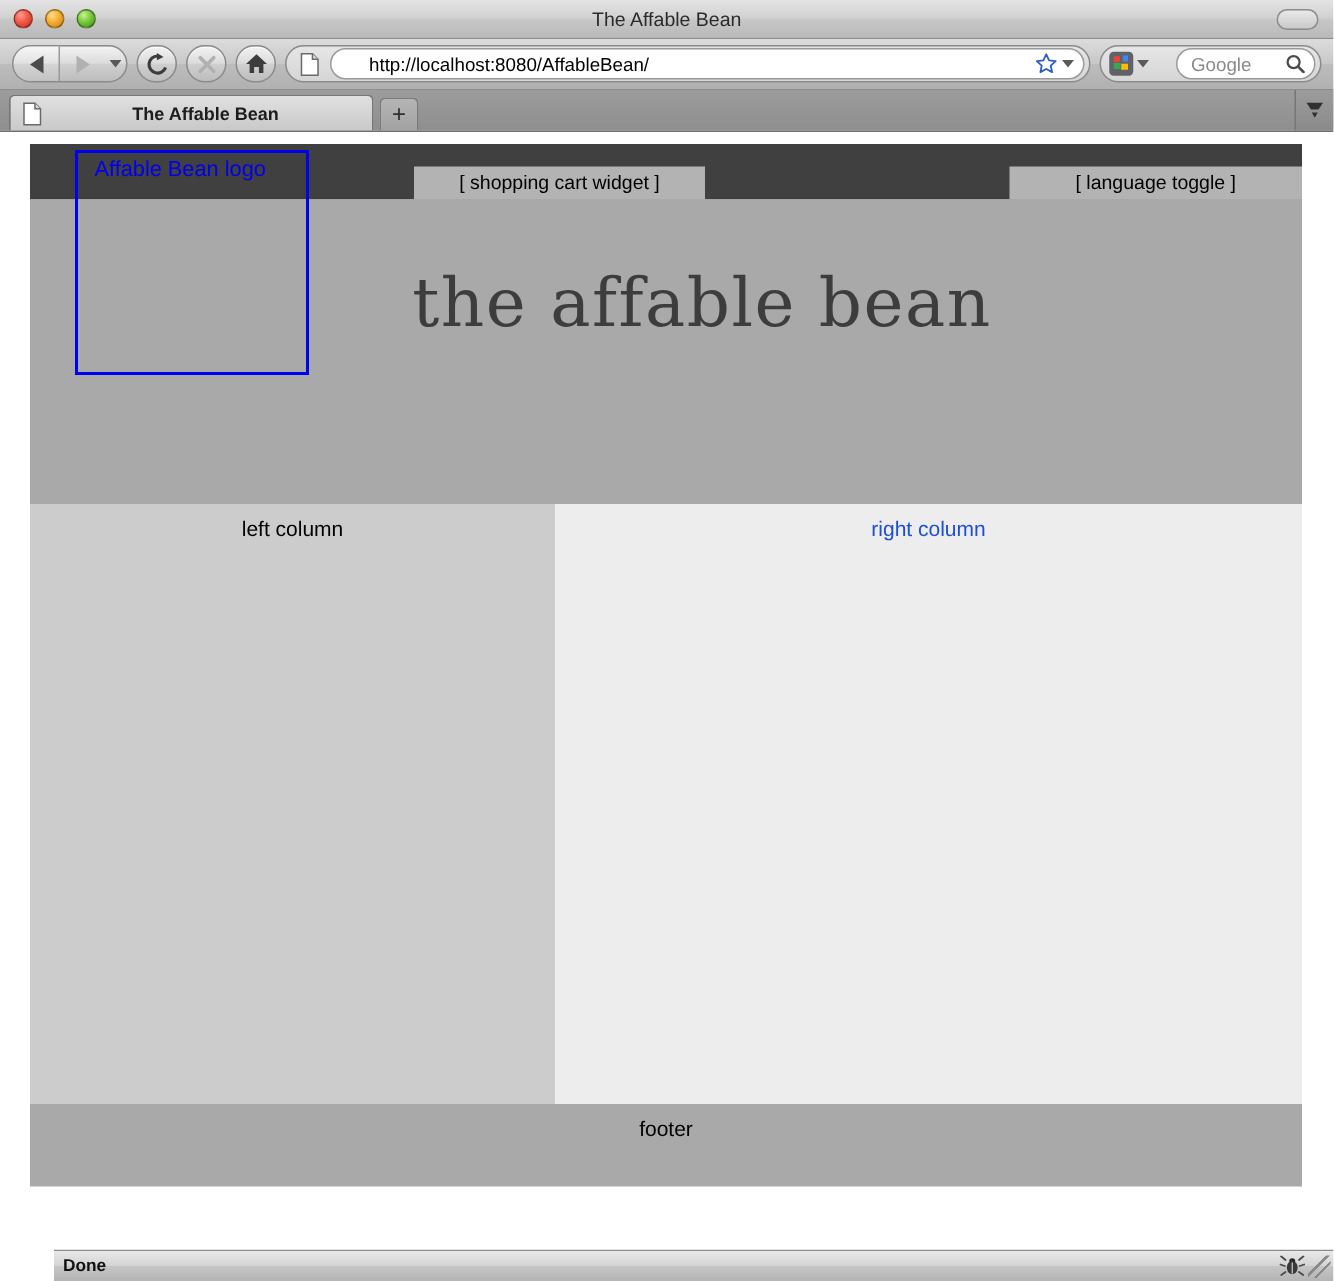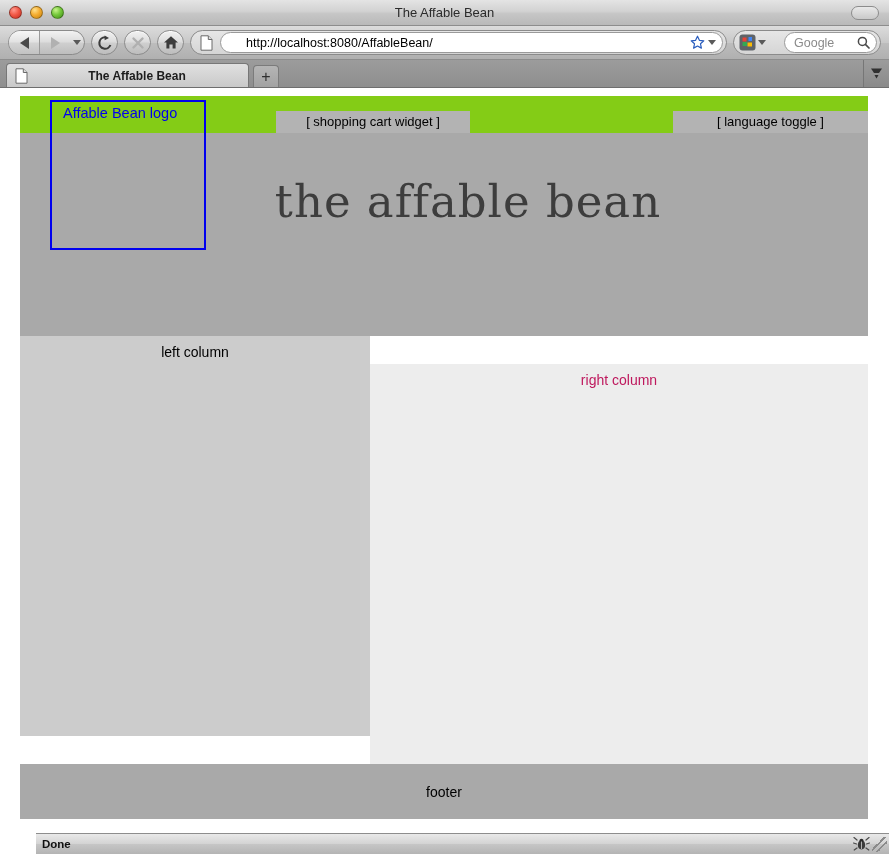--- a/index.html
+++ b/index.html
@@ -254,21 +254,21 @@
   
   .page {
     position: absolute;
     left: 20px;
     top: 8px;
     width: 848px;
     background: #ffffff;
   }
   .page-top-strip {
     height: 37px;
-    background: #84cc16;
+    background: #404040;
     position: relative;
   }
   .widget {
     position: absolute;
     background: #b3b3b3;
     height: 22px;
     line-height: 22px;
     text-align: center;
     font-size: 13px;
     color: #000;
@@ -322,32 +322,31 @@
     color: #000;
     padding-top: 8px;
     box-sizing: border-box;
   }
   .col-right {
     flex: 1 1 auto;
     height: 400px;
     background: #ededed;
     text-align: center;
     font-size: 14px;
-    color: #be185d;
+    color: #1d4ed8;
     padding-top: 8px;
     box-sizing: border-box;
-    margin-top: 28px;
   }
   .page-footer {
     height: 55px;
     background: #a9a9a9;
     text-align: center;
     font-size: 14px;
     color: #000;
-    padding-top: 20px;
+    padding-top: 8px;
     box-sizing: border-box;
   }
 
   
   .statusbar {
     height: 21px;
     background: linear-gradient(to bottom, #e9e9e9 0%, #d3d3d3 50%, #c6c6c6 51%, #b4b4b4 100%);
     border-top: 1px solid #8d8d8d;
     display: flex;
     align-items: center;

